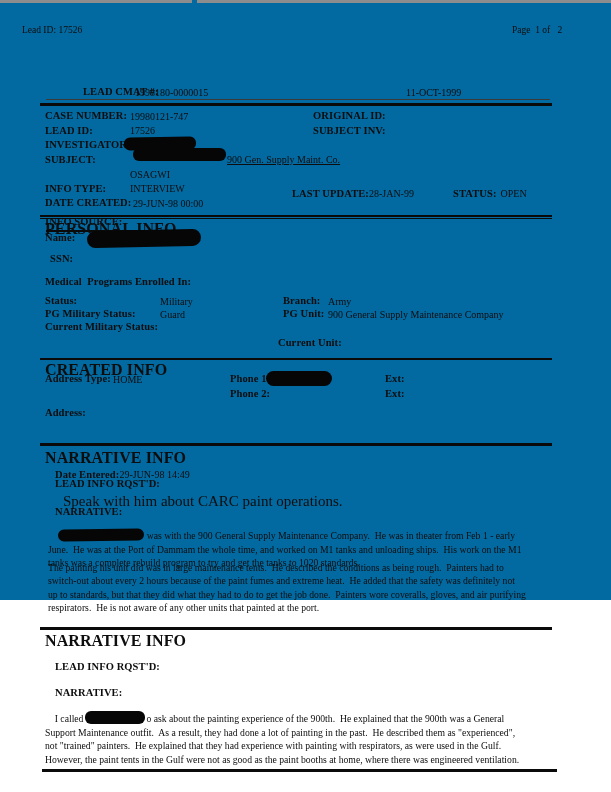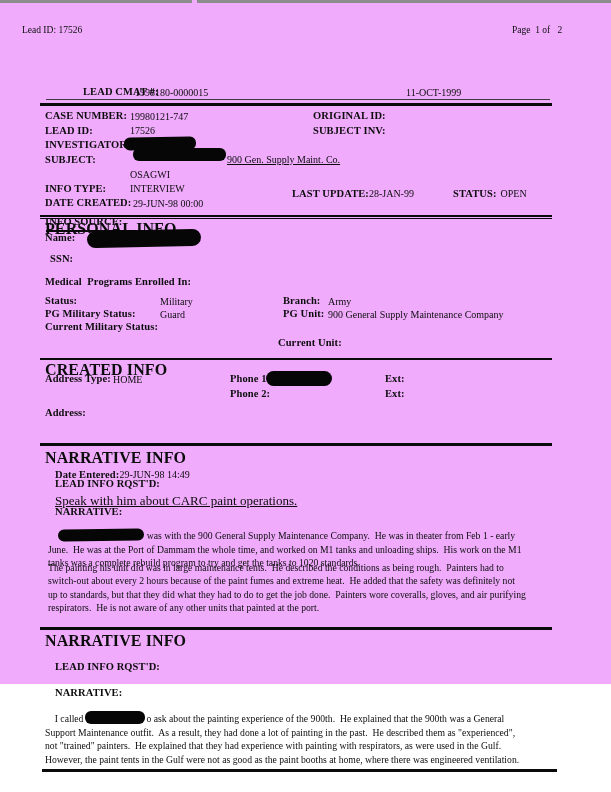--- a/index.html
+++ b/index.html
@@ -1,16 +1,16 @@
 <!DOCTYPE html>
 <html><head>
 <meta charset="utf-8">
 <style>
   html,body{margin:0;padding:0;background:#ffffff;width:611px;height:792px;overflow:hidden;}
-  .page{position:relative;width:611px;height:684px;background:#f0abfc;
+  .page{position:relative;width:611px;height:600px;background:#0369a1;
         font-family:"Liberation Serif","DejaVu Serif",serif;color:#0d0d0d;}
   .abs{position:absolute;}
   .pre{white-space:pre-wrap;}
   .fs9{font-size:9.5px;}
   .lbl{font-size:10.5px;font-weight:bold;letter-spacing:0.1px;}
   .val{font-size:10px;}
   .para{font-size:9.7px;line-height:13.4px;white-space:pre-wrap;text-align:left;}
   .rule{background:#0a0a0a;}
   .scanline{background:#8d8d8d;}
   .redact{background:#060606;border-radius:6px;}
@@ -102,21 +102,21 @@
   <div class="abs lbl" style="left:385px;top:388px;">Ext:</div>
   <div class="abs lbl" style="left:45px;top:407px;">Address:</div>
 
   <div class="abs rule" style="left:40px;top:443px;width:512px;height:3px;"></div>
 
   <div class="abs heading" style="left:45px;top:449px;">NARRATIVE INFO</div>
   <div class="abs" style="left:55px;top:463.5px;">
     <span class="lbl">Date Entered:</span><span class="val">29-JUN-98 14:49</span>
   </div>
   <div class="abs lbl" style="left:55px;top:478px;">LEAD INFO RQST'D:</div>
-  <div class="abs val" style="left:55px;top:493px;font-size:13px;text-decoration:underline;">Speak with him about CARC paint operations.</div>
+  <div class="abs val" style="left:63px;top:493px;font-size:15px;">Speak with him about CARC paint operations.</div>
   <div class="abs lbl" style="left:55px;top:505.5px;">NARRATIVE:</div>
 
   <div class="abs para" style="left:48px;top:516px;width:478px;">
     <span class="redact inline" style="width:86px;height:12px;margin-right:3px;transform:rotate(-0.6deg);"></span><span>was with the 900 General Supply Maintenance Company.  He was in theater from Feb 1 - early June.  He was at the Port of Dammam the whole time, and worked on M1 tanks and unloading ships.  His work on the M1 tanks was a complete rebuild program to try and get the tanks to 1020 standards.</span>
   </div>
 
   <div class="abs para" style="left:48px;top:561px;width:478px;">The painting his unit did was in large maintenance tents.  He described the conditions as being rough.  Painters had to switch-out about every 2 hours because of the paint fumes and extreme heat.  He added that the safety was definitely not up to standards, but that they did what they had to do to get the job done.  Painters wore coveralls, gloves, and air purifying respirators.  He is not aware of any other units that painted at the port.</div>
 
   <div class="abs rule" style="left:40px;top:626.5px;width:512px;height:3px;"></div>
 

